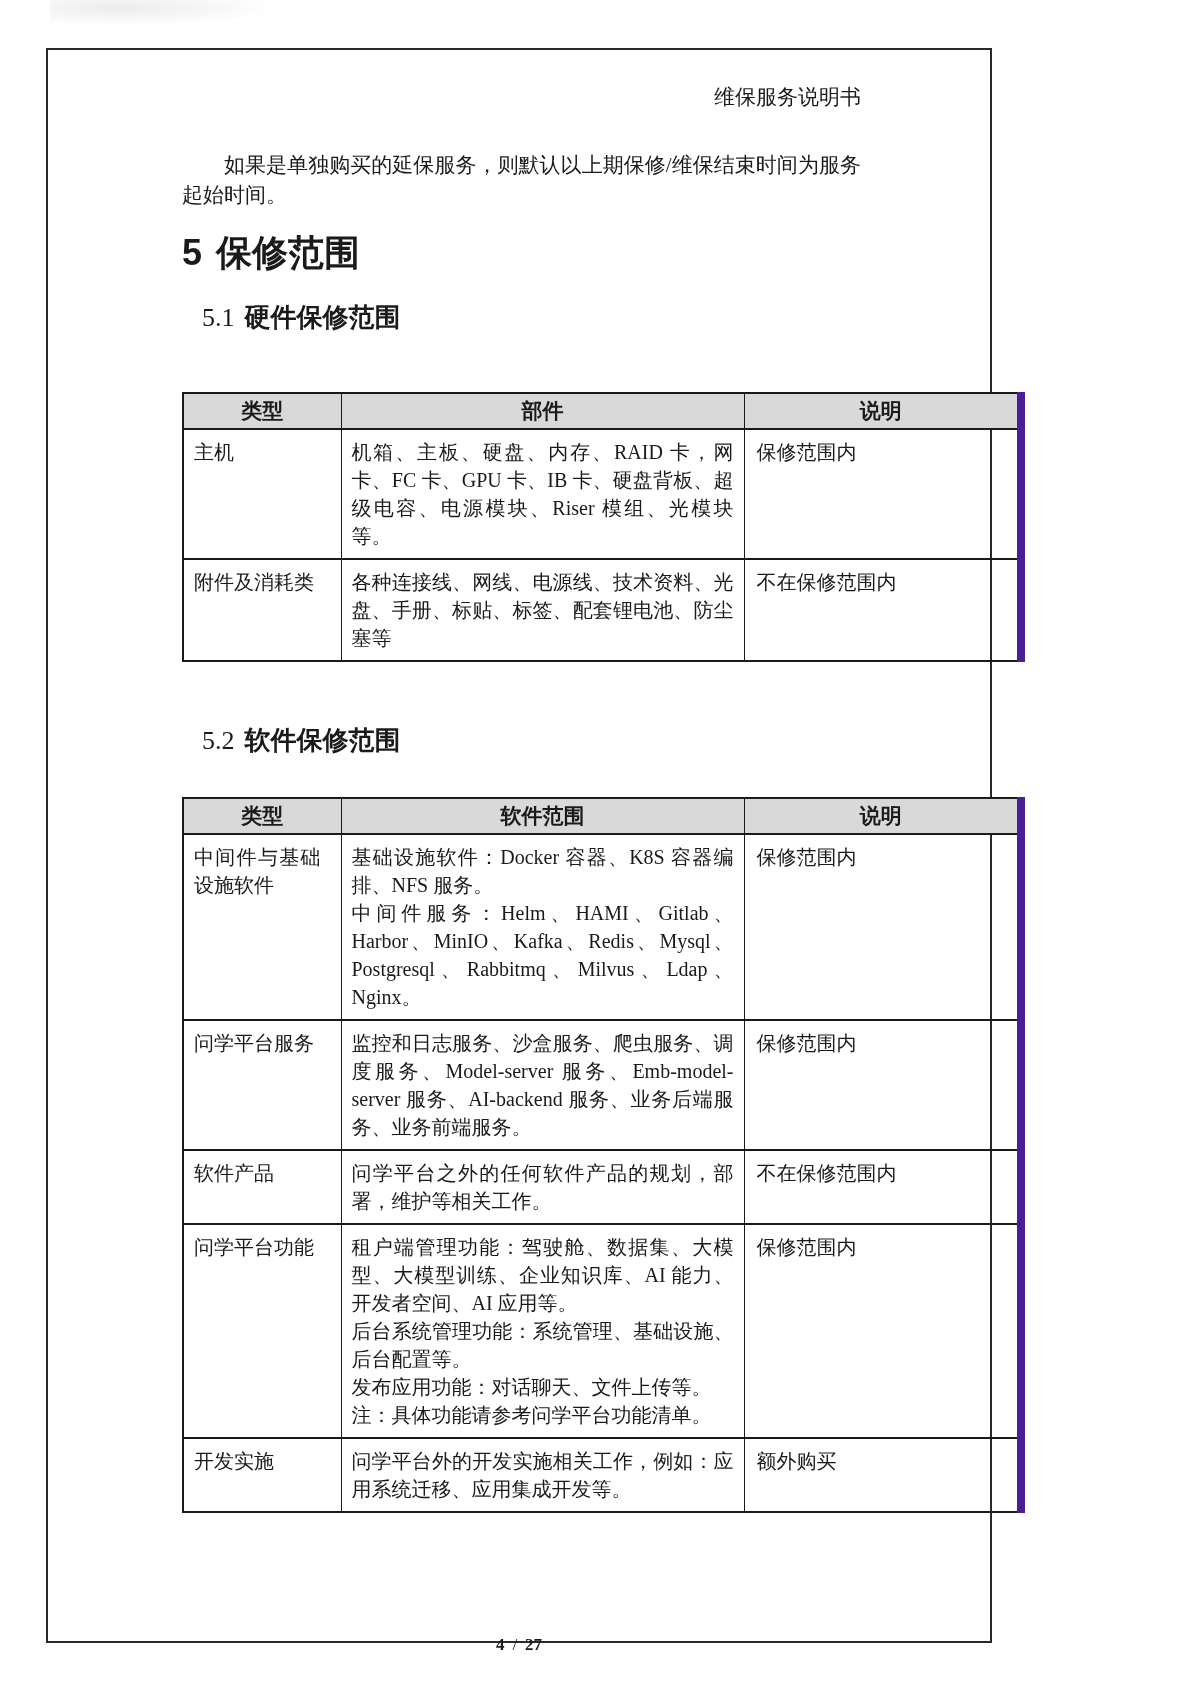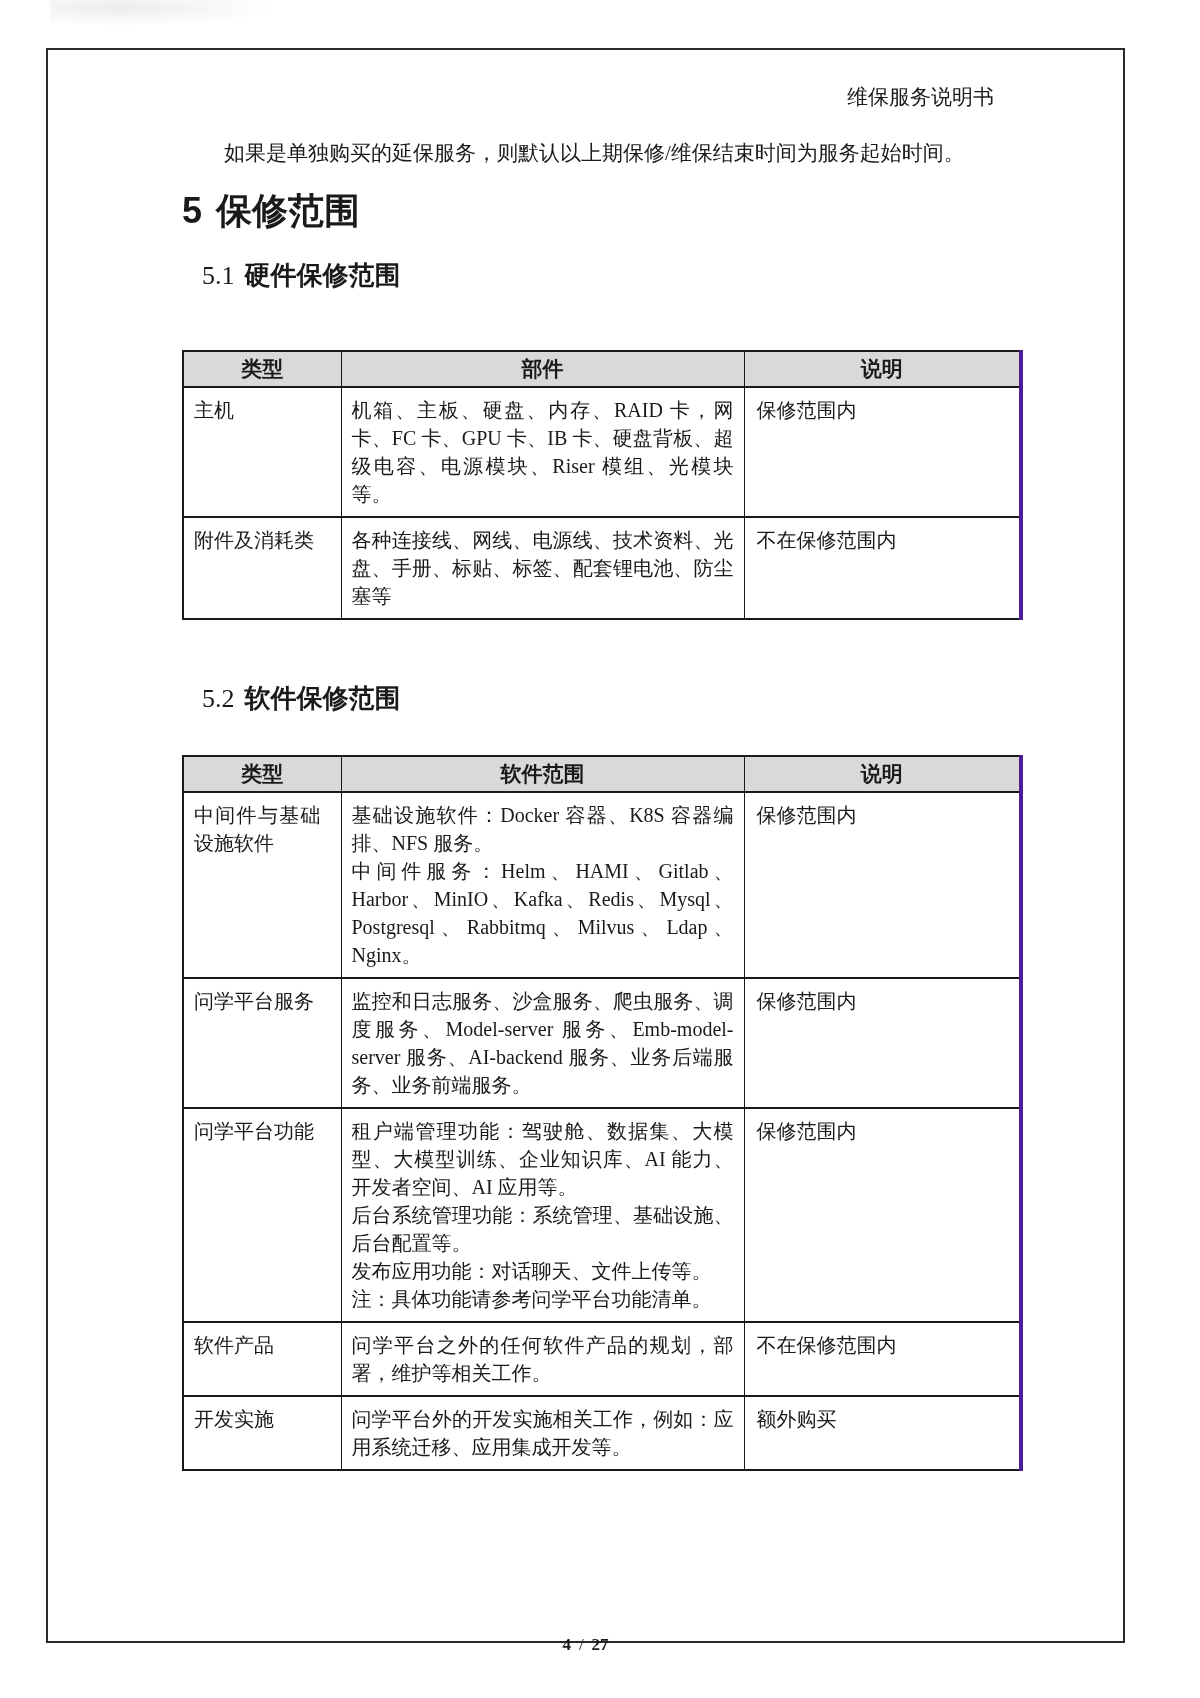--- a/index.html
+++ b/index.html
@@ -12,37 +12,37 @@
     overflow:hidden;
   }
   .scan-smudge{
     position:absolute;left:50px;top:0;width:230px;height:26px;
     background:radial-gradient(ellipse at 30% 30%, rgba(150,150,150,0.18), rgba(255,255,255,0) 70%);
     pointer-events:none;
   }
   .frame{
     position:absolute;
     left:46px;top:48px;
-    width:1079px;height:1595px;
+    width:946px;height:1595px;
     border:2px solid #2a2a2a;
     box-sizing:border-box;
   }
   .content{
     position:relative;
     padding:0 129px 0 134px; 
     box-sizing:border-box;
   }
   .doc-header{
     margin-top:34px;
     text-align:right;
     font-size:21px;
     line-height:26px;
   }
   .intro{
-    margin-top:28px;
+    margin-top:40px;
     font-size:21px;
     line-height:30px;
     text-indent:2em;
     text-align:justify;
   }
   .h1{
     font-family:"Liberation Sans","DejaVu Sans",sans-serif;
     font-weight:bold;
     font-size:36px;
     line-height:44px;
@@ -95,21 +95,21 @@
   }
   table.spec tr td:first-child{
     padding-right:20px;
     text-align:justify;
   }
   table.spec tr td:last-child{
     padding-left:12px;
     text-align:left;
   }
   table.spec th:first-child, table.spec td:first-child{border-left:2px solid #1a1a1a;}
-  table.spec th:last-child,  table.spec td:last-child{border-right:4px solid #4c1d95;}
+  table.spec th:last-child,  table.spec td:last-child{border-right:8px solid #4c1d95;}
   table.spec tr:last-child td{border-bottom:2px solid #1a1a1a;}
   .page-footer{
     position:absolute;
     left:0;right:0;
     top:1583px;
     text-align:center;
     font-size:17px;
     line-height:24px;
   }
   .page-footer .pg{font-weight:bold;}
@@ -186,33 +186,33 @@
             <td>基础设施软件：Docker 容器、K8S 容器编排、NFS 服务。
 中间件服务：Helm、HAMI、Gitlab、Harbor、MinIO、Kafka、Redis、Mysql、Postgresql、Rabbitmq、Milvus、Ldap、Nginx。</td>
             <td>保修范围内</td>
           </tr>
           <tr>
             <td>问学平台服务</td>
             <td>监控和日志服务、沙盒服务、爬虫服务、调度服务、Model-server 服务、Emb-model-server 服务、AI-backend 服务、业务后端服务、业务前端服务。</td>
             <td>保修范围内</td>
           </tr>
           <tr>
+            <td>软件产品</td>
+            <td>问学平台之外的任何软件产品的规划，部署，维护等相关工作。</td>
+            <td>不在保修范围内</td>
+          </tr>
+          <tr>
             <td>问学平台功能</td>
             <td>租户端管理功能：驾驶舱、数据集、大模型、大模型训练、企业知识库、AI 能力、开发者空间、AI 应用等。
 后台系统管理功能：系统管理、基础设施、后台配置等。
 发布应用功能：对话聊天、文件上传等。
 注：具体功能请参考问学平台功能清单。</td>
             <td>保修范围内</td>
           </tr>
           <tr>
-            <td>软件产品</td>
-            <td>问学平台之外的任何软件产品的规划，部署，维护等相关工作。</td>
-            <td>不在保修范围内</td>
-          </tr>
-          <tr>
             <td>开发实施</td>
             <td>问学平台外的开发实施相关工作，例如：应用系统迁移、应用集成开发等。</td>
             <td>额外购买</td>
           </tr>
         </tbody>
       </table>
 
     </div>
 
     <div class="page-footer">

